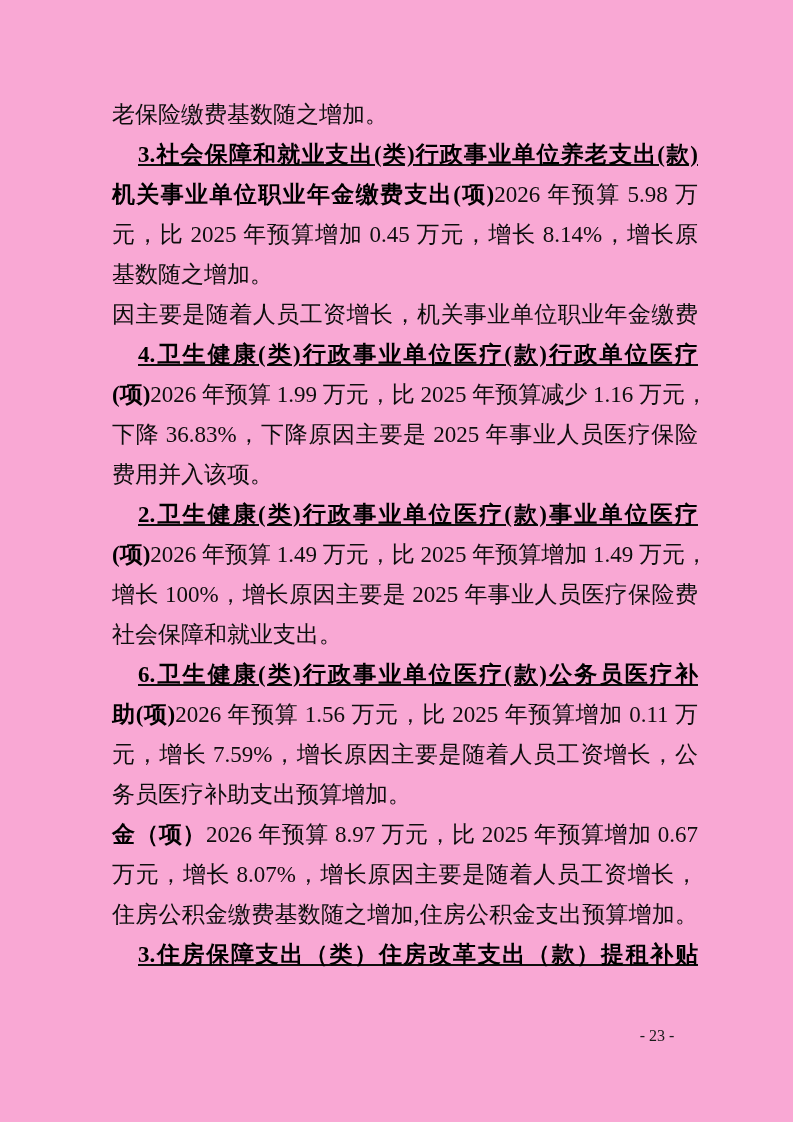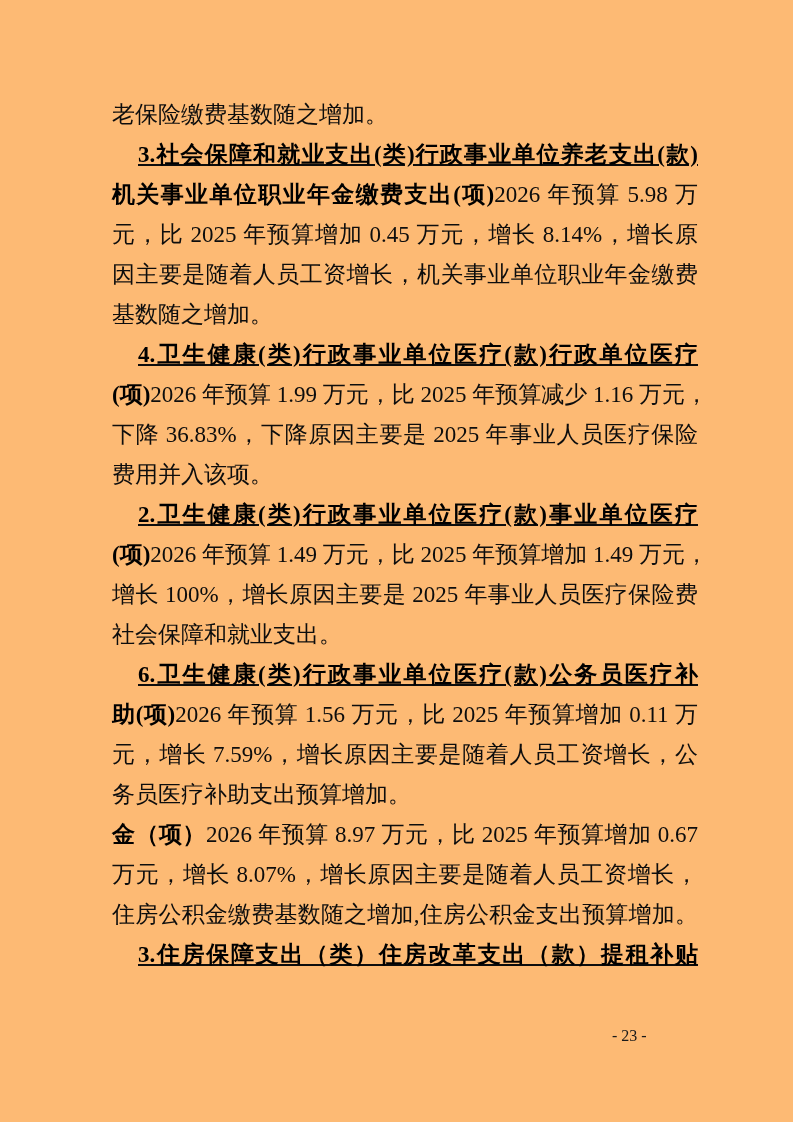--- a/index.html
+++ b/index.html
@@ -4,21 +4,21 @@
 <style>
   html, body {
     margin: 0;
     padding: 0;
     background: #888;
   }
   .page {
     position: relative;
     width: 793px;
     height: 1122px;
-    background: #fdba74;
+    background: #f9a8d4;
     margin: 0 auto;
     overflow: hidden;
     font-family: "Liberation Serif", "DejaVu Serif", serif;
     color: #0d0d0d;
   }
   .text-block {
     position: absolute;
     left: 112px;
     top: 95px;
     width: 586px;
@@ -42,36 +42,37 @@
   }
   .line b {
     font-weight: bold;
     color: #000;
   }
   .page-number {
     position: absolute;
     left: 612px;
     top: 1026px;
     width: 90px;
+    text-align: center;
     font-size: 16px;
     line-height: 20px;
     color: #1a1a1a;
   }
 </style>
 </head>
 <body>
 
 <div class="page">
   <div class="text-block">
       <div class="line no-just">老保险缴费基数随之增加。</div>
       <div class="line indent"><b>3.社会保障和就业支出(类)行政事业单位养老支出(款)</b></div>
       <div class="line"><b>机关事业单位职业年金缴费支出(项)</b>2026 年预算 5.98 万</div>
       <div class="line">元，比 2025 年预算增加 0.45 万元，增长 8.14%，增长原</div>
+      <div class="line no-just">基数随之增加。</div>
       <div class="line">因主要是随着人员工资增长，机关事业单位职业年金缴费</div>
-      <div class="line no-just">基数随之增加。</div>
       <div class="line indent"><b>4.卫生健康(类)行政事业单位医疗(款)行政单位医疗</b></div>
       <div class="line"><b>(项)</b>2026 年预算 1.99 万元，比 2025 年预算减少 1.16 万元，</div>
       <div class="line">下降 36.83%，下降原因主要是 2025 年事业人员医疗保险</div>
       <div class="line no-just">费用并入该项。</div>
       <div class="line indent"><b>2.卫生健康(类)行政事业单位医疗(款)事业单位医疗</b></div>
       <div class="line"><b>(项)</b>2026 年预算 1.49 万元，比 2025 年预算增加 1.49 万元，</div>
       <div class="line">增长 100%，增长原因主要是 2025 年事业人员医疗保险费</div>
       <div class="line no-just">社会保障和就业支出。</div>
       <div class="line indent"><b>6.卫生健康(类)行政事业单位医疗(款)公务员医疗补</b></div>
       <div class="line"><b>助(项)</b>2026 年预算 1.56 万元，比 2025 年预算增加 0.11 万</div>

